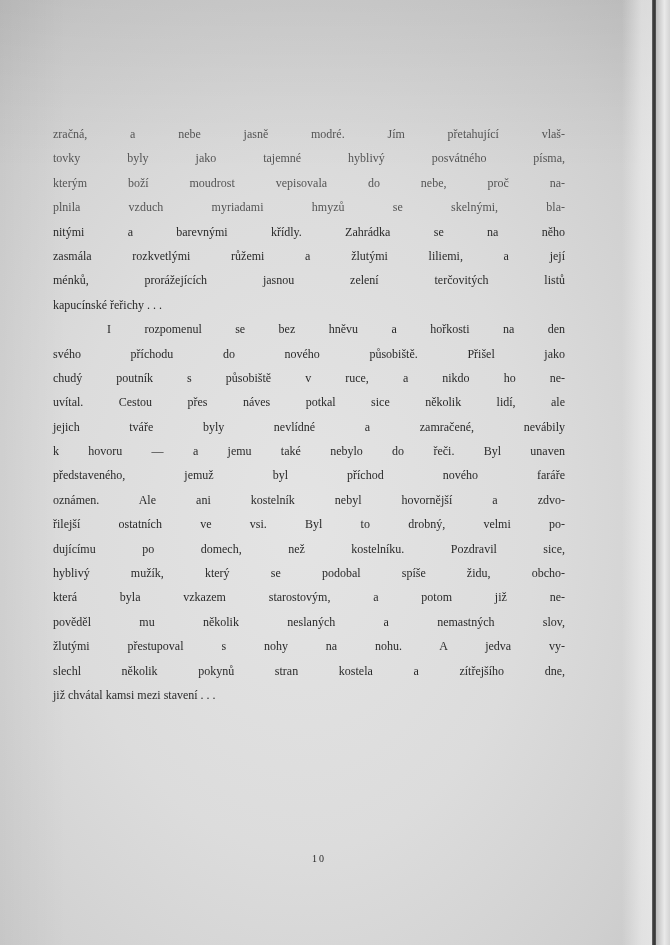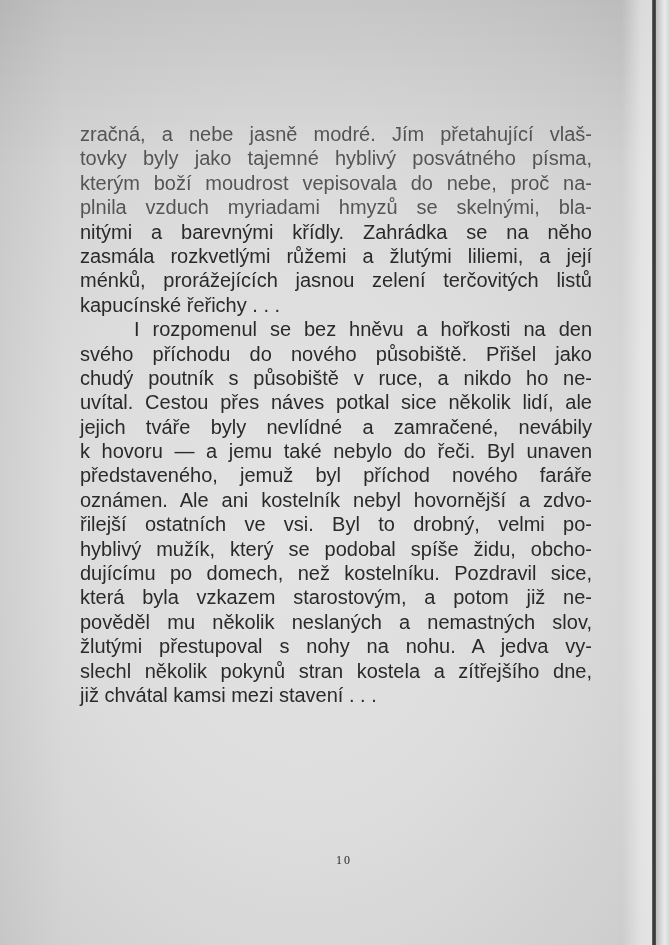--- a/index.html
+++ b/index.html
@@ -45,25 +45,25 @@
     .binding-edge-light {
       position: absolute;
       top: 0;
       left: 656px;
       width: 14px;
       height: 945px;
       background: linear-gradient(90deg, #bdbdbd 0%, #e9e9e9 60%, #d4d4d4 100%);
     }
     .text-block {
       position: absolute;
-      left: 80px;
+      left: 53px;
       top: 122px;
       width: 512px;
-      font-family: Liberation Sans, sans-serif;
-      font-size: 20px;
+      font-family: Liberation Serif, serif;
+      font-size: 12px;
       line-height: 24.4px;
       color: #2a2a2a;
       letter-spacing: 0;
     }
     .line {
       display: block;
       white-space: nowrap;
       text-align: justify;
       text-align-last: justify;
       height: 24.4px;
@@ -76,23 +76,23 @@
     }
     .line.faded {
       color: #4a4a4a;
       opacity: 0.92;
     }
     .page-number {
       position: absolute;
       left: 312px;
       top: 853px;
       width: 40px;
-      text-align: right;
+      text-align: left;
       font-family: "Liberation Serif", "DejaVu Serif", serif;
-      font-size: 12px;
+      font-size: 10px;
       letter-spacing: 2px;
       color: #2a2a2a;
     }
   </style>
 </head>
 <body>
 
 <div class="page">
   <div class="right-shadow"></div>
   <div class="binding-edge-light"></div>
@@ -114,22 +114,22 @@
     <div>
       <span class="line indent">I rozpomenul se bez hněvu a hořkosti na den</span>
       <span class="line">svého příchodu do nového působiště. Přišel jako</span>
       <span class="line">chudý poutník s působiště v ruce, a nikdo ho ne-</span>
       <span class="line">uvítal. Cestou přes náves potkal sice několik lidí, ale</span>
       <span class="line">jejich tváře byly nevlídné a zamračené, nevábily</span>
       <span class="line">k hovoru — a jemu také nebylo do řeči. Byl unaven</span>
       <span class="line">představeného, jemuž byl příchod nového faráře</span>
       <span class="line">oznámen. Ale ani kostelník nebyl hovornější a zdvo-</span>
       <span class="line">řilejší ostatních ve vsi. Byl to drobný, velmi po-</span>
+      <span class="line">dujícímu po domech, než kostelníku. Pozdravil sice,</span>
       <span class="line">hyblivý mužík, který se podobal spíše židu, obcho-</span>
-      <span class="line">dujícímu po domech, než kostelníku. Pozdravil sice,</span>
       <span class="line">která byla vzkazem starostovým, a potom již ne-</span>
       <span class="line">pověděl mu několik neslaných a nemastných slov,</span>
       <span class="line">žlutými přestupoval s nohy na nohu. A jedva vy-</span>
       <span class="line">slechl několik pokynů stran kostela a zítřejšího dne,</span>
       <span class="line last">již chvátal kamsi mezi stavení . . .</span>
     </div>
   </div>
 
   <div class="page-number">10</div>
 </div>

